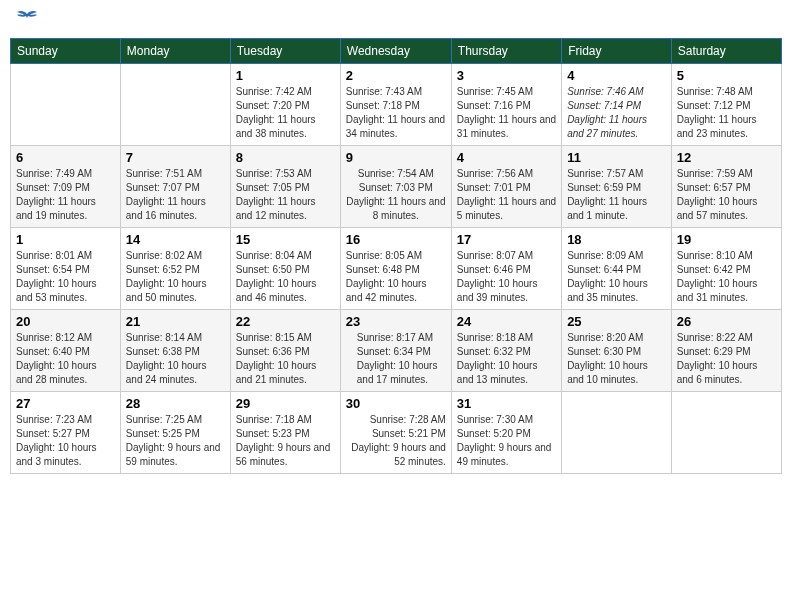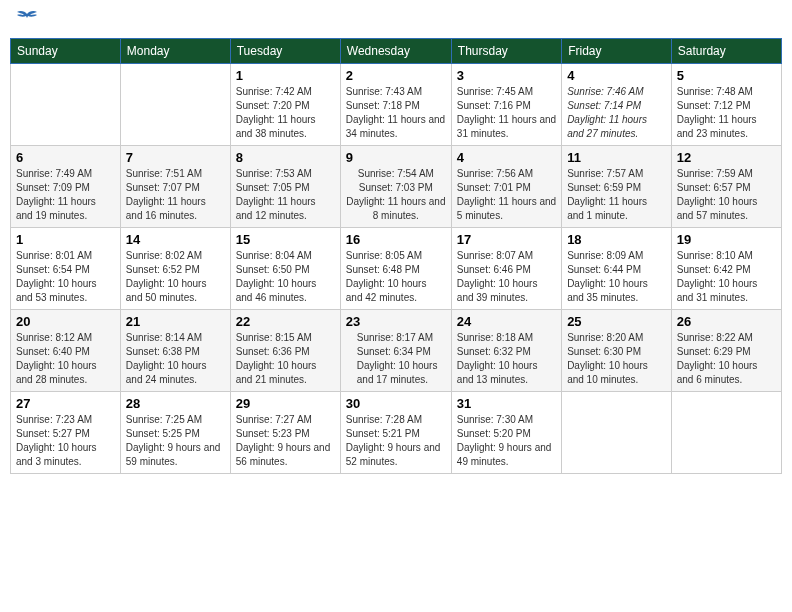--- a/index.html
+++ b/index.html
@@ -288,27 +288,27 @@
 Daylight: 10 hours and 3 minutes.</div>
         </td>
         <td>
           <span class="day-number">28</span>
           <div class="day-info" style="white-space: pre-line;">Sunrise: 7:25 AM
 Sunset: 5:25 PM
 Daylight: 9 hours and 59 minutes.</div>
         </td>
         <td>
           <span class="day-number">29</span>
-          <div class="day-info" style="white-space: pre-line;">Sunrise: 7:27 AM
+          <div class="day-info" style="white-space: pre-line;">Sunrise: 7:18 AM
 Sunset: 5:23 PM
 Daylight: 9 hours and 56 minutes.</div>
         </td>
         <td>
           <span class="day-number">30</span>
-          <div class="day-info" style="white-space: pre-line;">Sunrise: 7:28 AM
+          <div class="day-info" style="white-space: pre-line; text-align: right;">Sunrise: 7:28 AM
 Sunset: 5:21 PM
 Daylight: 9 hours and 52 minutes.</div>
         </td>
         <td>
           <span class="day-number">31</span>
           <div class="day-info" style="white-space: pre-line;">Sunrise: 7:30 AM
 Sunset: 5:20 PM
 Daylight: 9 hours and 49 minutes.</div>
         </td>
         <td class="empty-cell"></td>

